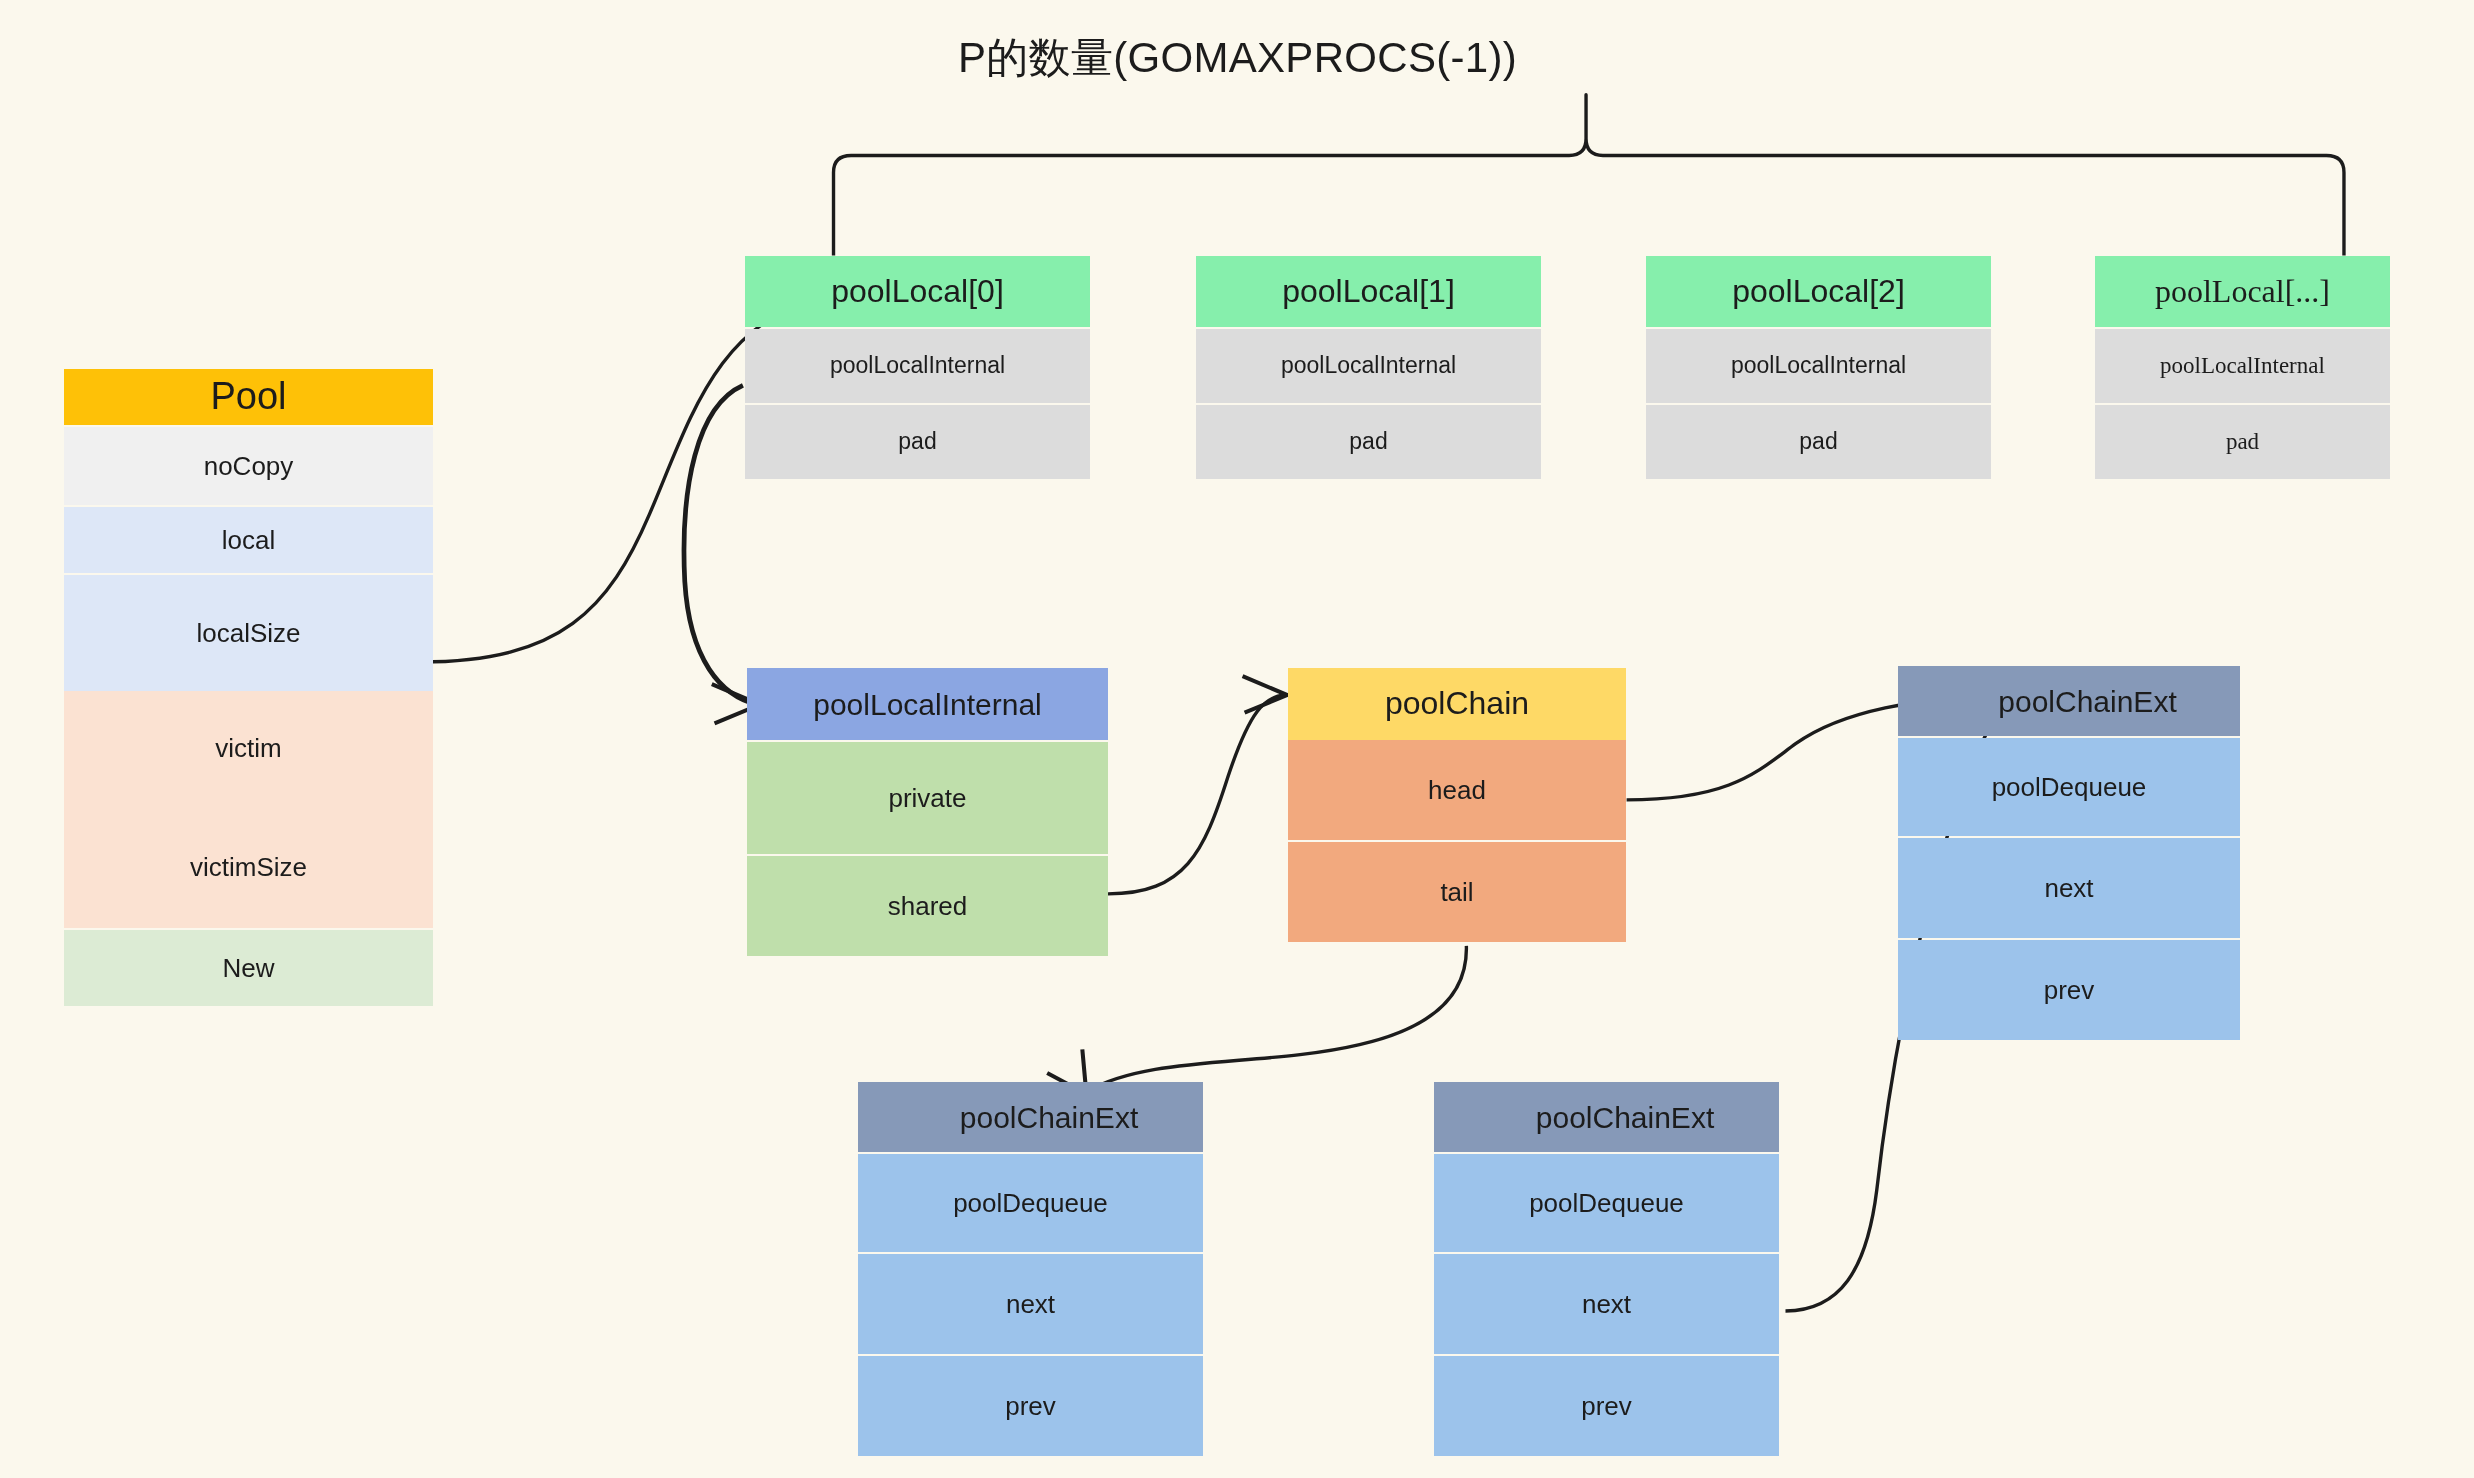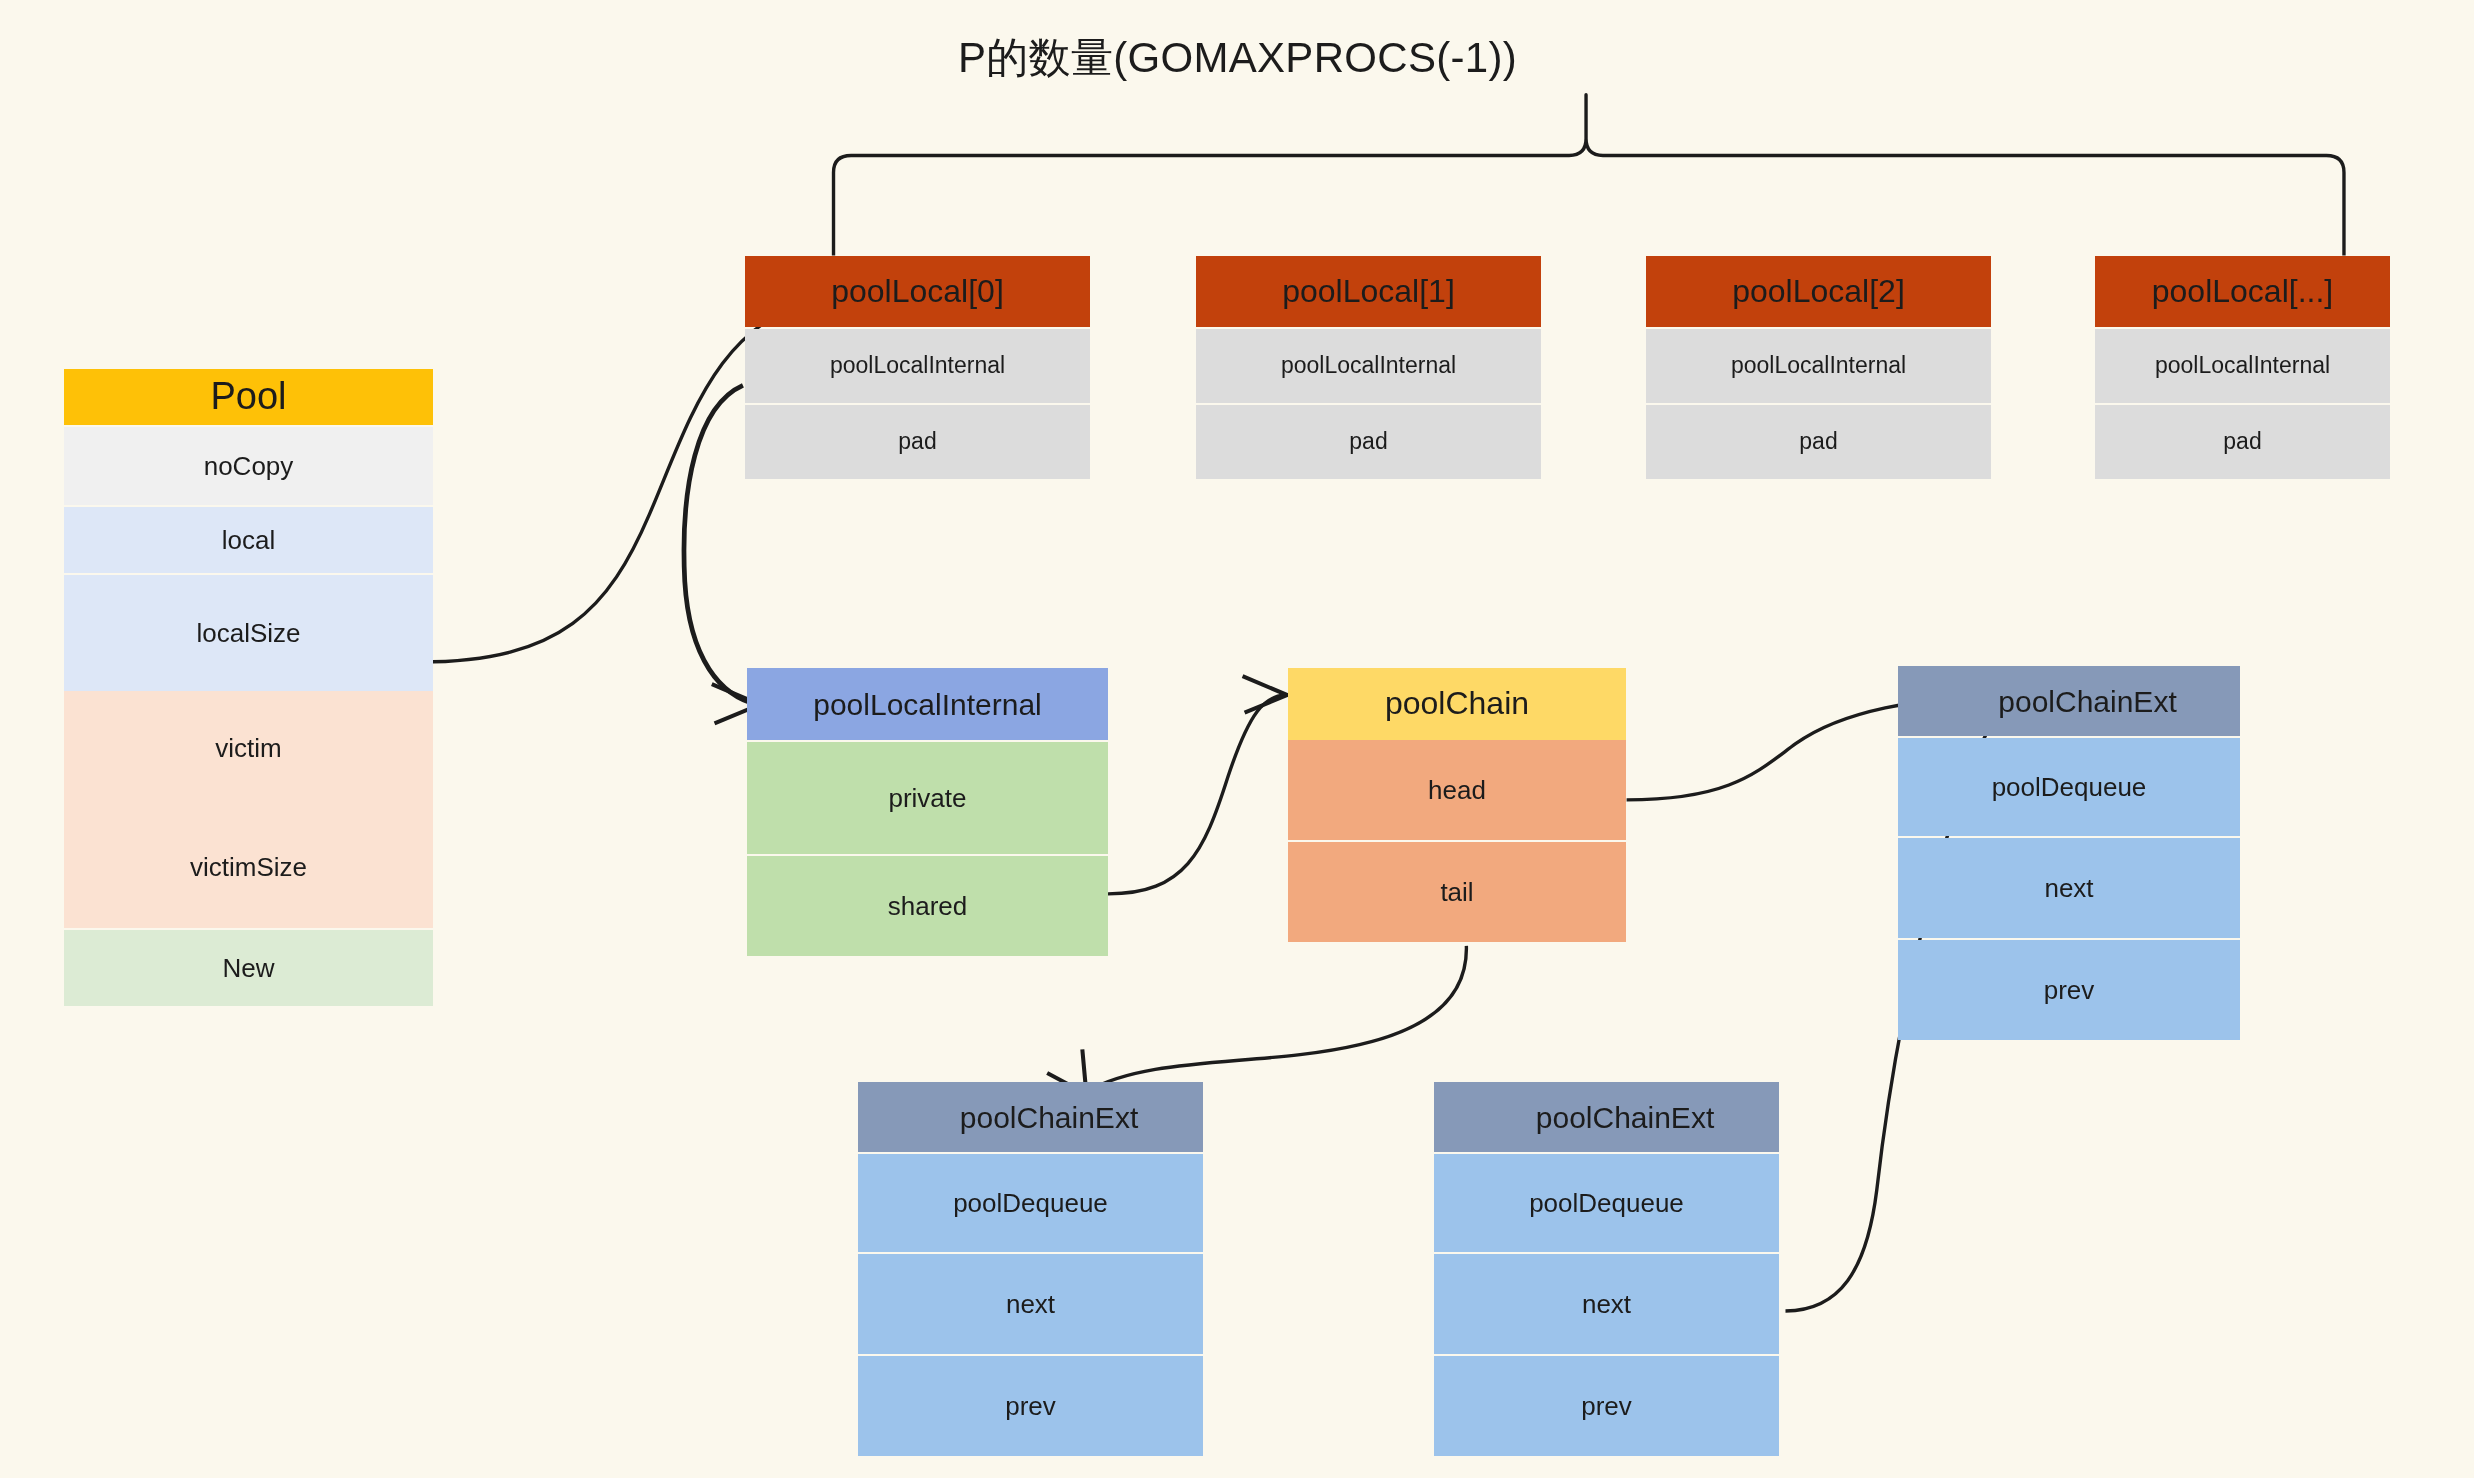--- a/index.html
+++ b/index.html
@@ -53,21 +53,21 @@
   .row.field    { font-size: 26px; }
   .row.field-sm { font-size: 23px; }
 
   
   .c-yellow     { background: #fec107; }
   .c-lightgray  { background: #f0f0f0; }
   .c-lightblue  { background: #dde7f7; }
   .c-peach      { background: #fbe2d2; }
   .c-lightgreen { background: #dcebd4; }
 
-  .c-orange     { background: #c2410c; }
+  .c-orange     { background: #86efac; }
   .c-gray       { background: #dcdcdc; }
 
   .c-blue       { background: #8ba6e2; }
   .c-green      { background: #bfdfab; }
 
   .c-gold       { background: #fed966; }
   .c-salmon     { background: #f2a97e; }
 
   .c-slate      { background: #8699b8; padding-left: 37px; }
   .c-skyblue    { background: #9cc3eb; }
@@ -160,21 +160,21 @@
     <div class="row field-sm c-gray" style="height:74px;">poolLocalInternal</div>
     <div class="row field-sm c-gray" style="height:74px;">pad</div>
   </div>
 
   <div class="struct" style="left:1646px; top:256px; width:345px;">
     <div class="row hdr c-orange" style="height:71px;">poolLocal[2]</div>
     <div class="row field-sm c-gray" style="height:74px;">poolLocalInternal</div>
     <div class="row field-sm c-gray" style="height:74px;">pad</div>
   </div>
 
-  <div class="struct" style="left:2095px; top:256px; width:295px;">
+  <div class="struct" style="left:2095px; top:256px; width:295px;font-family:Liberation Serif, serif;">
     <div class="row hdr c-orange" style="height:71px;">poolLocal[...]</div>
     <div class="row field-sm c-gray" style="height:74px;">poolLocalInternal</div>
     <div class="row field-sm c-gray" style="height:74px;">pad</div>
   </div>
 
   <div class="struct" style="left:747px; top:668px; width:361px;">
     <div class="row hdr c-blue" style="height:72px; font-size:30px;">poolLocalInternal</div>
     <div class="row field c-green" style="height:112px;">private</div>
     <div class="row field c-green" style="height:100px;">shared</div>
   </div>

